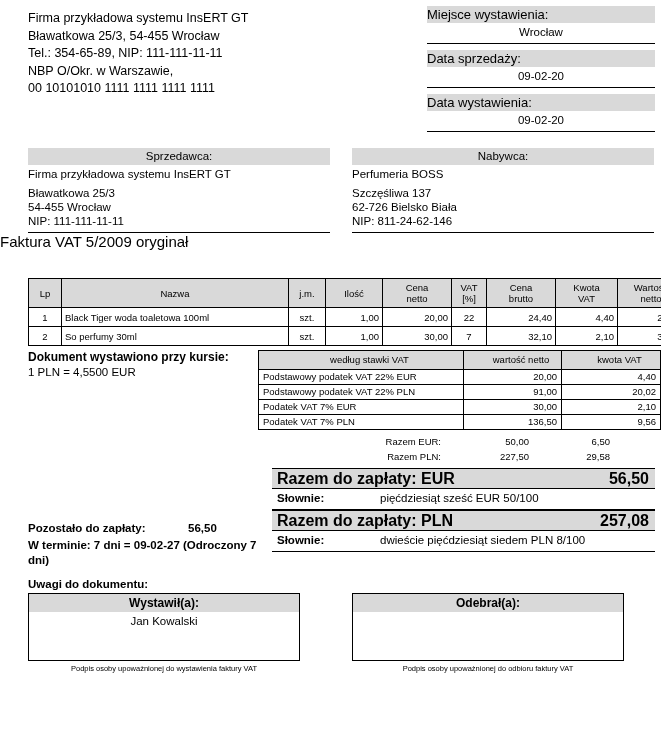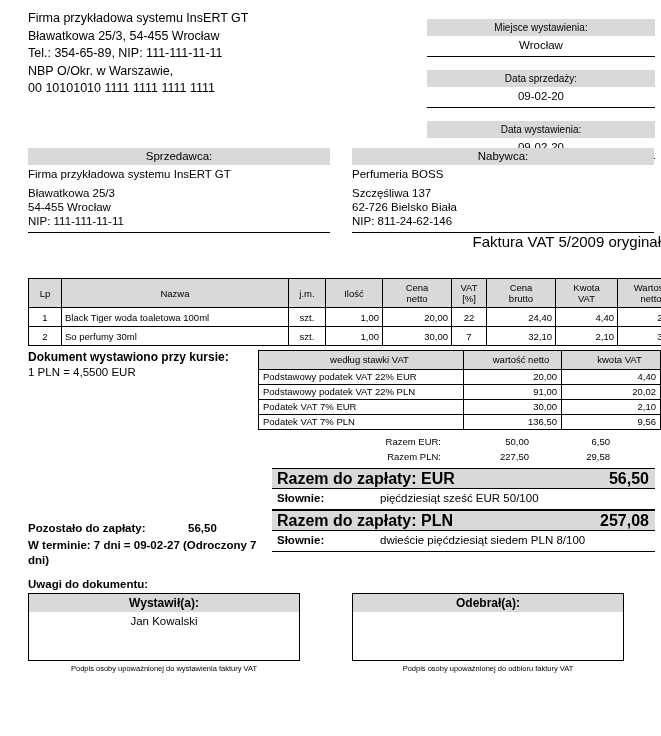--- a/index.html
+++ b/index.html
@@ -24,25 +24,24 @@
   #company-block {
     left: 28px; top: 10px; width: 390px;
     font-size: 12.5px; line-height: 17.5px;
   }
   #company-block div { white-space: nowrap; }
 
   
   #meta-box { left: 427px; top: 6px; width: 228px; }
   .meta-label {
     background: #d9d9d9;
-    font-size: 10px;
-    text-align: center;
+    font-size: 13px;
+    text-align: left;
     padding: 2px 0 2px 0;
     line-height: 13px;
-    margin-top: 13px;
   }
   .meta-value {
     font-size: 11.5px;
     text-align: center;
     padding: 3px 0 4px 0;
     line-height: 13px;
     border-bottom: 1.6px solid #000;
   }
   .meta-group { margin-bottom: 6px; }
   .meta-group:first-child .meta-label { border-top: none; }
@@ -65,21 +64,21 @@
     padding-bottom: 4px;
     border-bottom: 1.6px solid #000;
     min-height: 58px;
     box-sizing: border-box;
   }
   .party-body .name { margin-bottom: 5px; }
 
   
   #invoice-title {
     left: 0; top: 233px; width: 661px;
-    text-align: right;
+    text-align: left;
     font-size: 15px;
   }
 
   
   #items-table {
     position: absolute;
     left: 28px; top: 278px; width: 627px;
     border-collapse: collapse;
     font-size: 9.5px;
     table-layout: fixed;

